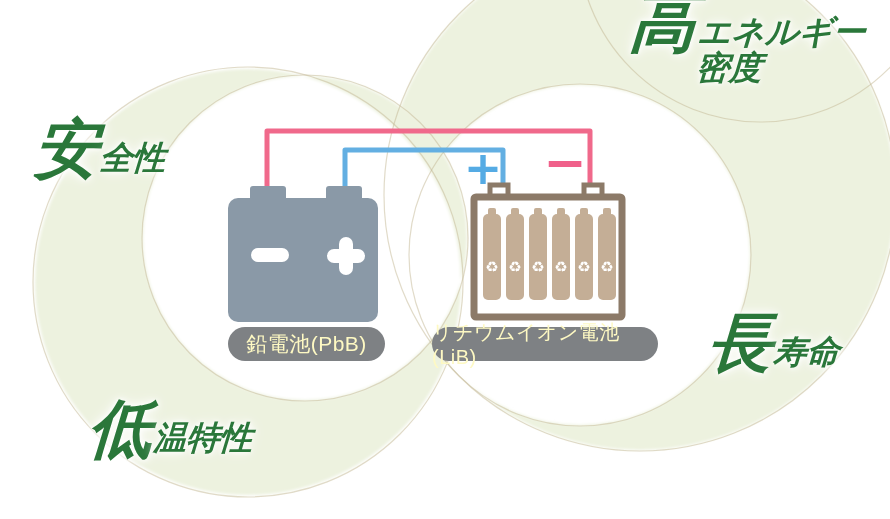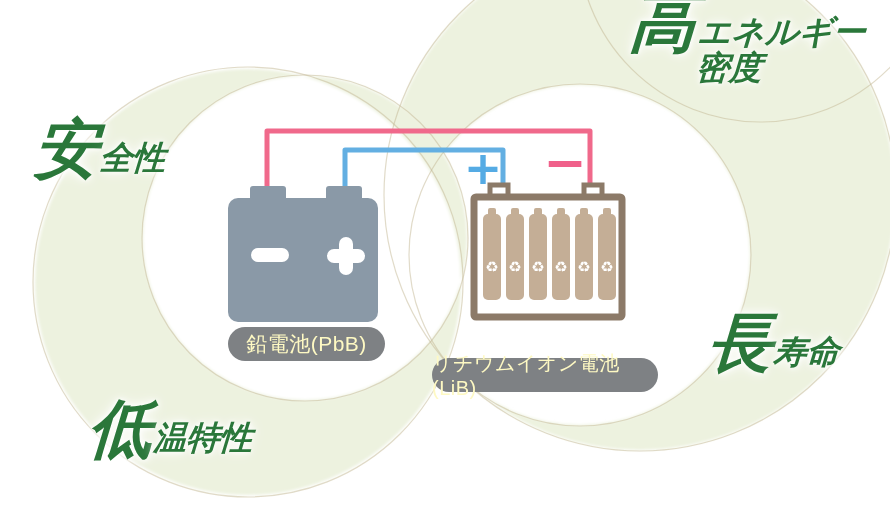--- a/index.html
+++ b/index.html
@@ -31,21 +31,21 @@
   }
   .polarity.plus{left:461px;top:145px;font-size:46px;color:#55abe4;}
   .polarity.minus{left:543px;top:136px;font-size:52px;color:#f0608a;}
   
   .pill{
     position:absolute;height:34px;border-radius:17px;background:#7e8184;
     color:#fef9c3;display:flex;align-items:center;justify-content:center;
     font-size:20px;letter-spacing:.5px;
   }
   .pill.pbb{left:228px;top:327px;width:157px;font-size:21px;}
-  .pill.lib{left:432px;top:327px;width:226px;margin-top:31px;}
+  .pill.lib{left:432px;top:327px;width:226px;}
 </style>
 </head>
 <body>
 
 <div class="stage">
 
   <svg class="layer" width="890" height="519" viewBox="0 0 890 519">
     <defs>
       <filter id="soft" x="-20%" y="-20%" width="140%" height="140%">
         <feGaussianBlur stdDeviation="1.4"></feGaussianBlur>

